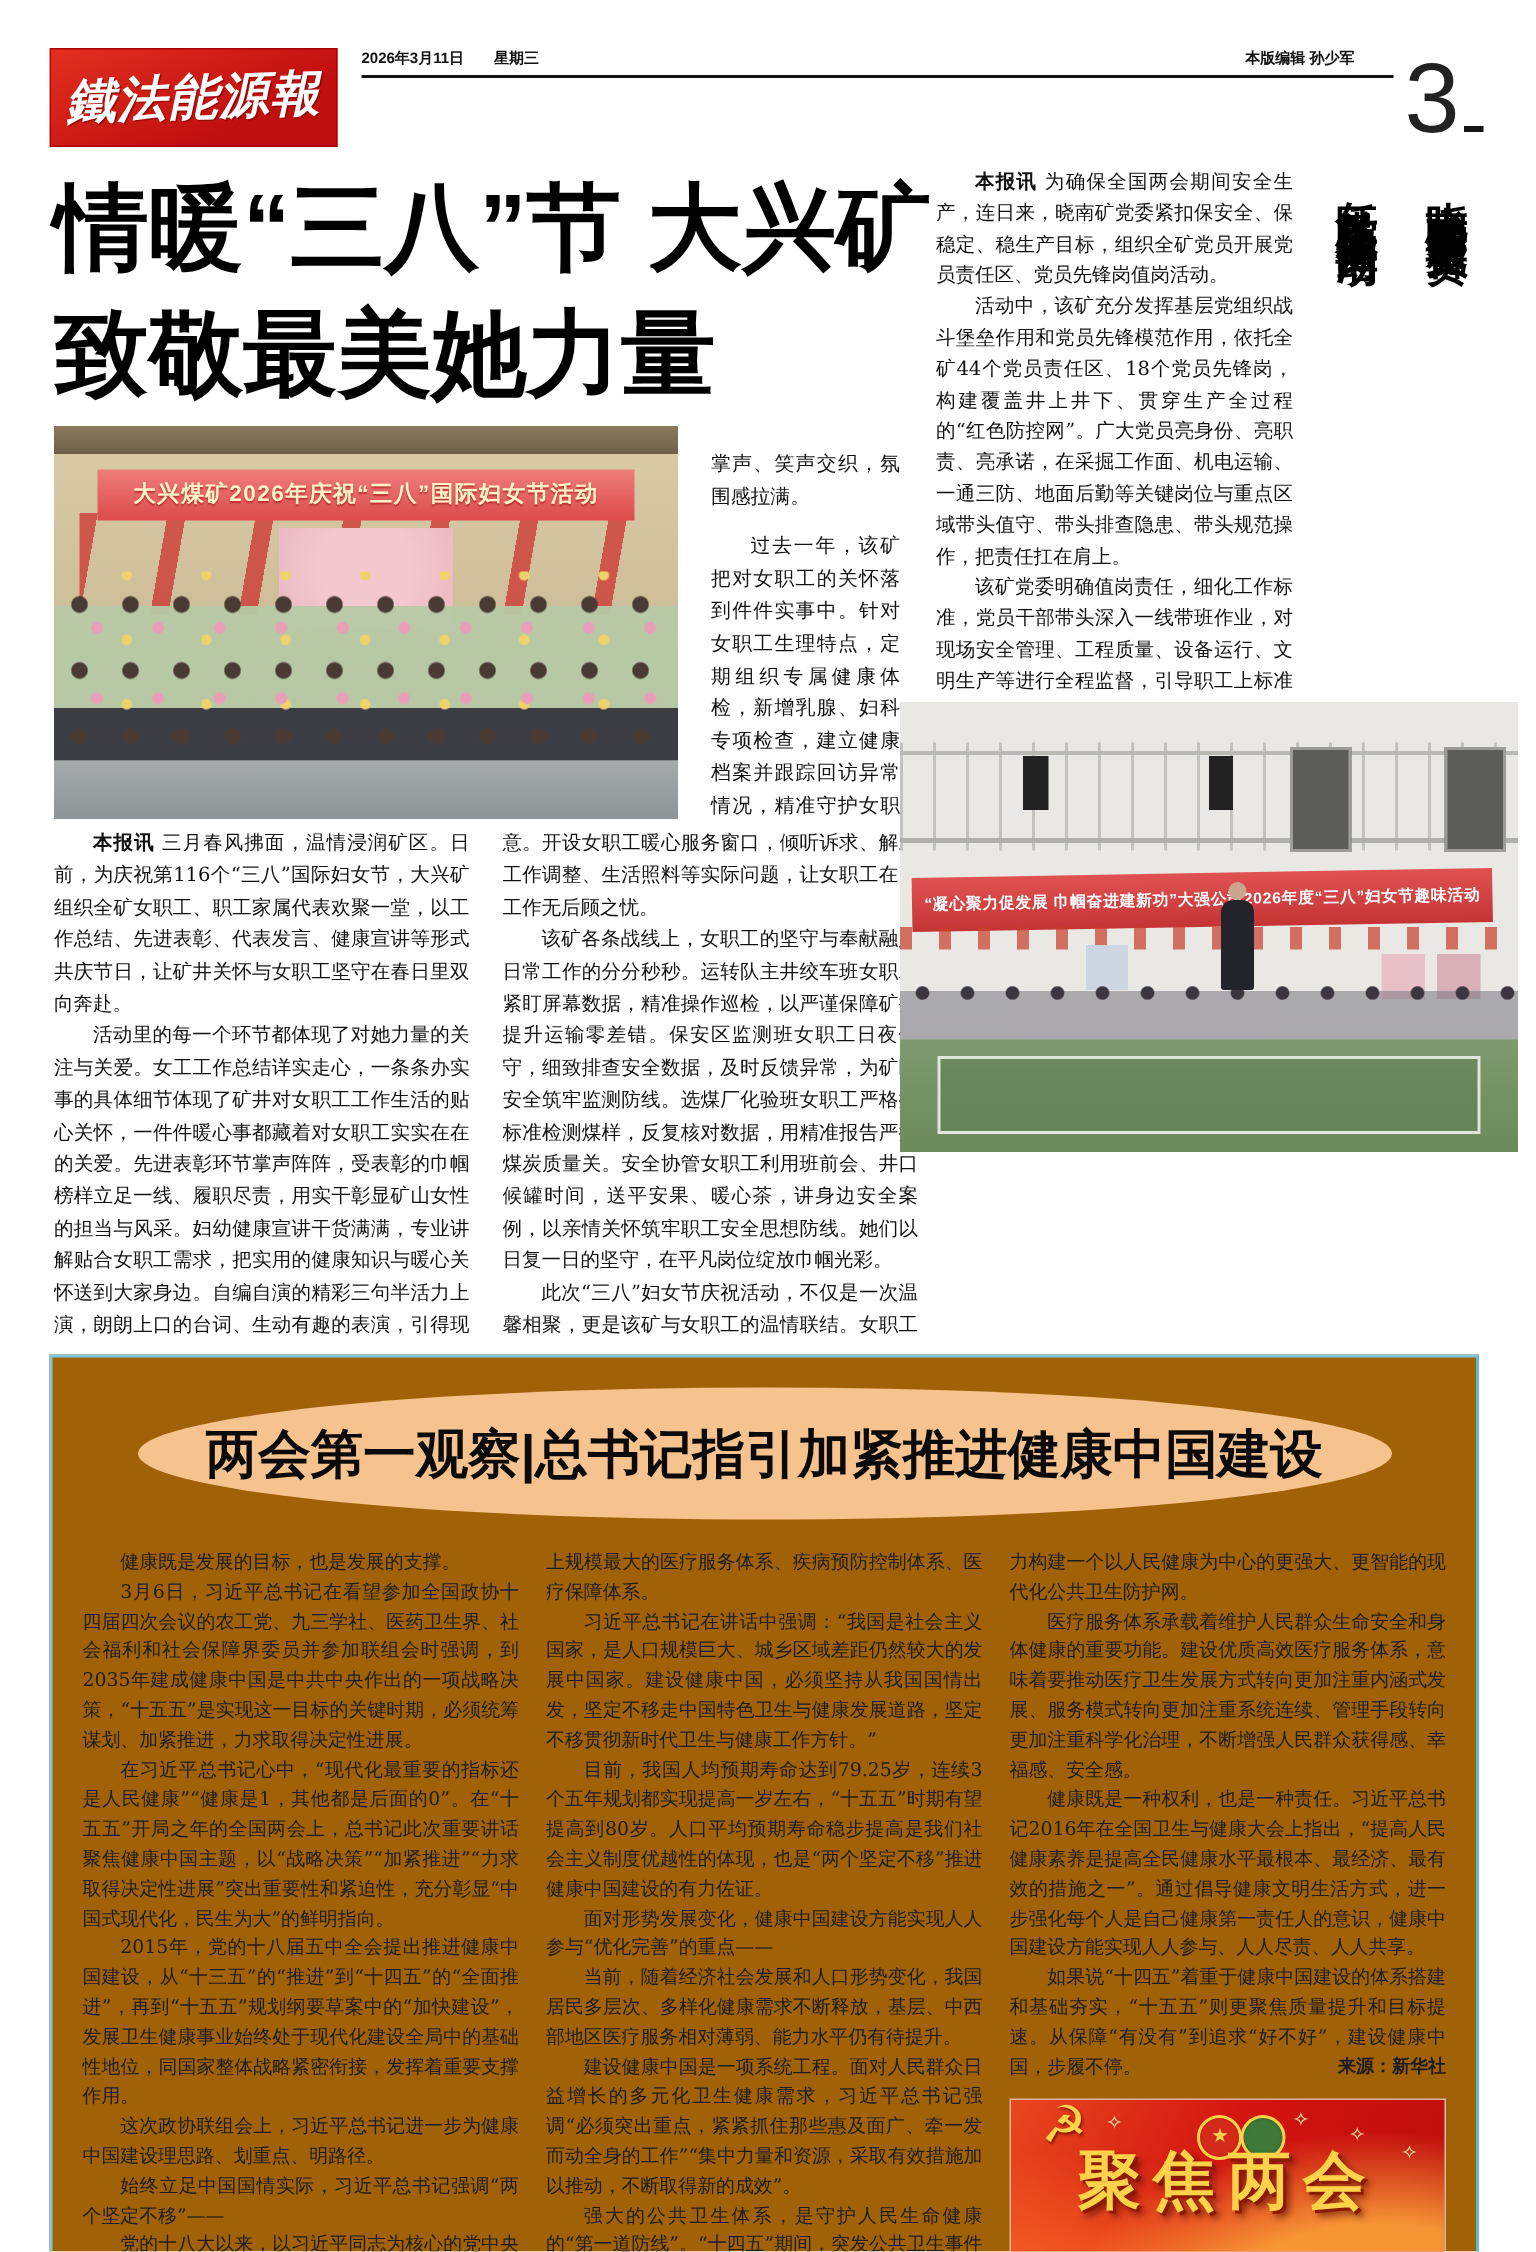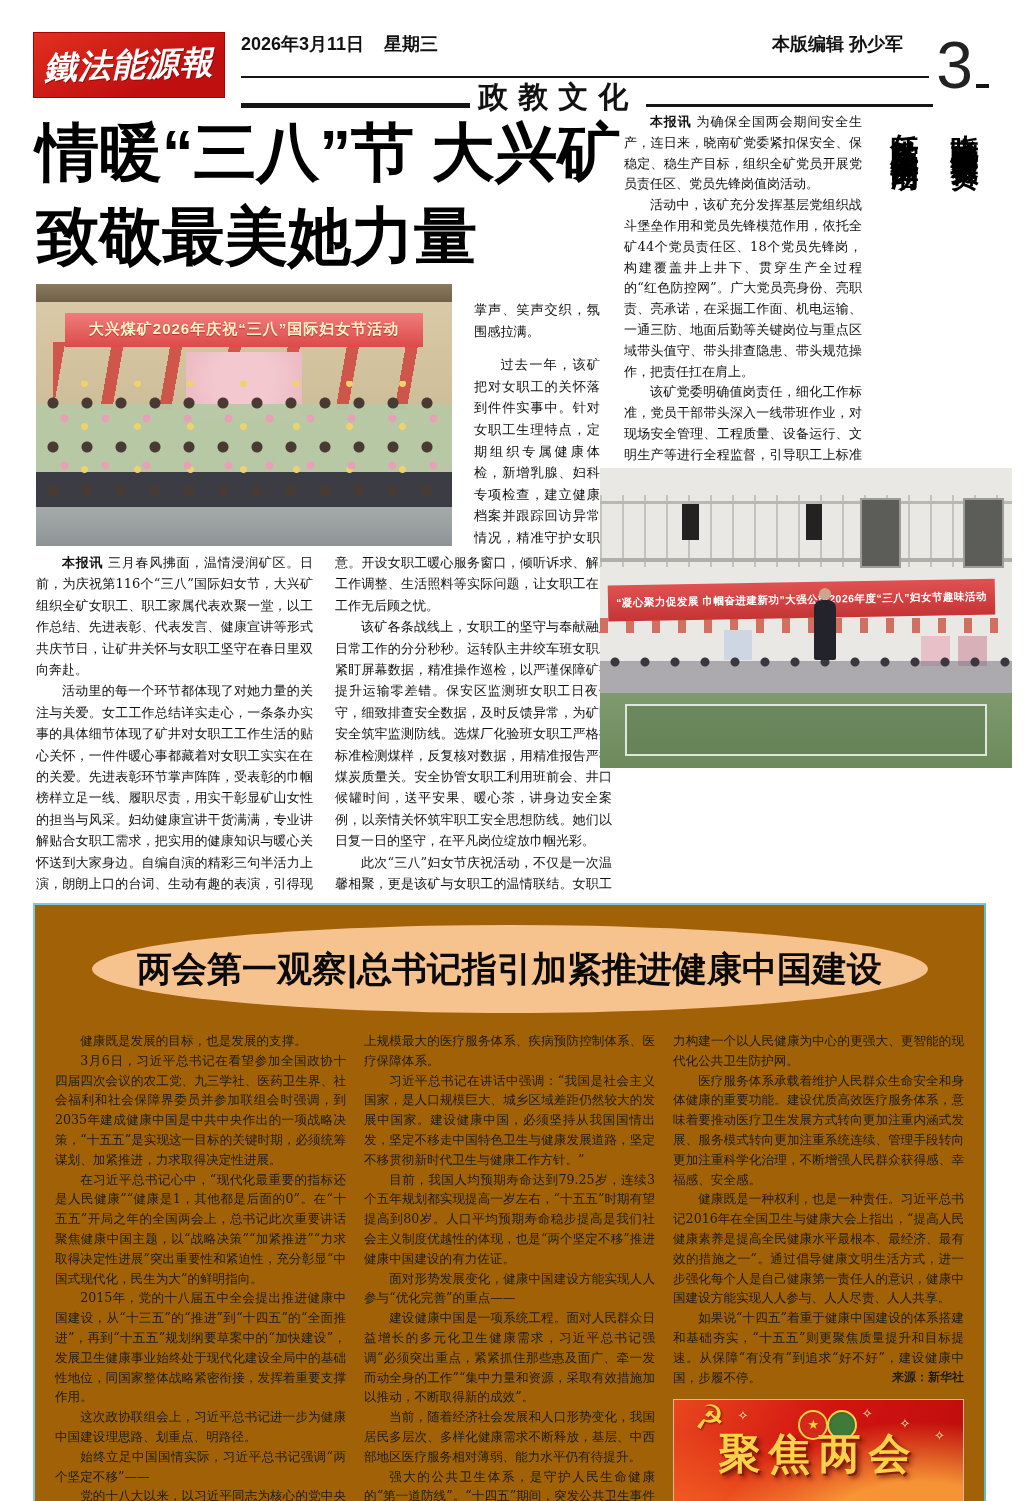--- a/index.html
+++ b/index.html
@@ -7,21 +7,21 @@
         font-family:"DejaVu Serif",serif;color:#111;}
 
   
   .header{position:absolute;left:33px;top:32px;width:958px;height:74px;display:flex;}
   .mast{width:192px;height:66px;background:linear-gradient(155deg,#e23020,#c00f0f 70%);
         display:flex;align-items:center;justify-content:center;box-shadow:0 0 0 1px #a00 inset;}
   .mast span{color:#fff;font-size:33px;font-weight:bold;font-style:italic;letter-spacing:1px;
         transform:rotate(-2deg);text-shadow:1px 1px 0 rgba(120,0,0,.6);}
   .hdr-right{flex:1;position:relative;padding-left:16px;}
   .hdr-row1{display:flex;align-items:flex-end;font-family:"Liberation Sans",sans-serif;
-        font-size:18px;font-weight:bold;padding-bottom:20px;}
+        font-size:10px;font-weight:bold;padding-bottom:4px;}
   .weekday{margin-left:20px;}
   .editor{margin-left:auto;margin-right:88px;text-align:center;}
   .hdr-rule{border-bottom:2px solid #151515;margin-right:62px;}
   .hdr-row2{display:flex;align-items:flex-end;margin-top:2px;}
   .rule-l{height:5px;background:#151515;flex:1;margin-bottom:6px;}
   .rule-r{height:3px;background:#151515;flex:1.25;margin-bottom:7px;margin-right:58px;}
   .section-title{font-family:"Liberation Sans",sans-serif;font-size:30px;font-weight:bold;
         letter-spacing:10px;margin:0 8px;line-height:34px;}
   .pagenum{position:absolute;right:2px;top:-2px;font-family:"Liberation Sans",sans-serif;
         font-size:66px;line-height:70px;font-weight:400;color:#222;}
@@ -147,25 +147,20 @@
     <div class="mast">
       <span>鐵法能源報</span>
     </div>
     <div class="hdr-right">
       <div class="hdr-row1">
         <span>2026年3月11日</span>
         <span class="weekday">星期三</span>
         <span class="editor">本版编辑  孙少军</span>
       </div>
       <div class="hdr-rule"></div>
-      <div class="hdr-row2">
-        <div class="rule-l"></div>
-        <div class="section-title">政教文化</div>
-        <div class="rule-r"></div>
-      </div>
       <div class="pagenum">3</div>
     </div>
   </div>
 
   <div class="headline">
     <div class="hl-line">情暖“三八”节 大兴矿</div>
     <div class="hl-line">致敬最美她力量</div>
   </div>
 
   <div class="art2">
@@ -237,22 +232,22 @@
         <p>2015年，党的十八届五中全会提出推进健康中国建设，从“十三五”的“推进”到“十四五”的“全面推进”，再到“十五五”规划纲要草案中的“加快建设”，发展卫生健康事业始终处于现代化建设全局中的基础性地位，同国家整体战略紧密衔接，发挥着重要支撑作用。</p>
         <p>这次政协联组会上，习近平总书记进一步为健康中国建设理思路、划重点、明路径。</p>
         <p>始终立足中国国情实际，习近平总书记强调“两个坚定不移”——</p>
         <p>党的十八大以来，以习近平同志为核心的党中央将人民健康置于优先发展的战略地位，成功探索出一条符合中国国情的卫生健康事业改革发展之路，建成了世界</p>
       </div>
       <div class="fcol">
         <p class="noind">上规模最大的医疗服务体系、疾病预防控制体系、医疗保障体系。</p>
         <p>习近平总书记在讲话中强调：“我国是社会主义国家，是人口规模巨大、城乡区域差距仍然较大的发展中国家。建设健康中国，必须坚持从我国国情出发，坚定不移走中国特色卫生与健康发展道路，坚定不移贯彻新时代卫生与健康工作方针。”</p>
         <p>目前，我国人均预期寿命达到79.25岁，连续3个五年规划都实现提高一岁左右，“十五五”时期有望提高到80岁。人口平均预期寿命稳步提高是我们社会主义制度优越性的体现，也是“两个坚定不移”推进健康中国建设的有力佐证。</p>
         <p>面对形势发展变化，健康中国建设方能实现人人参与“优化完善”的重点——</p>
+        <p>当前，随着经济社会发展和人口形势变化，我国居民多层次、多样化健康需求不断释放，基层、中西部地区医疗服务相对薄弱、能力水平仍有待提升。</p>
         <p>建设健康中国是一项系统工程。面对人民群众日益增长的多元化卫生健康需求，习近平总书记强调“必须突出重点，紧紧抓住那些惠及面广、牵一发而动全身的工作”“集中力量和资源，采取有效措施加以推动，不断取得新的成效”。</p>
-        <p>当前，随着经济社会发展和人口形势变化，我国居民多层次、多样化健康需求不断释放，基层、中西部地区医疗服务相对薄弱、能力水平仍有待提升。</p>
         <p>强大的公共卫生体系，是守护人民生命健康的“第一道防线”。“十四五”期间，突发公共卫生事件响应时间大幅缩短，重大传染病防控能力得到实质性加强。“十五五”规划纲要草案就“健全公共卫生体系”作出专门部署，致</p>
       </div>
       <div class="fcol">
         <p class="noind">力构建一个以人民健康为中心的更强大、更智能的现代化公共卫生防护网。</p>
         <p>医疗服务体系承载着维护人民群众生命安全和身体健康的重要功能。建设优质高效医疗服务体系，意味着要推动医疗卫生发展方式转向更加注重内涵式发展、服务模式转向更加注重系统连续、管理手段转向更加注重科学化治理，不断增强人民群众获得感、幸福感、安全感。</p>
         <p>健康既是一种权利，也是一种责任。习近平总书记2016年在全国卫生与健康大会上指出，“提高人民健康素养是提高全民健康水平最根本、最经济、最有效的措施之一”。通过倡导健康文明生活方式，进一步强化每个人是自己健康第一责任人的意识，健康中国建设方能实现人人参与、人人尽责、人人共享。</p>
         <p><span>如果说“十四五”着重于健康中国建设的体系搭建和基础夯实，“十五五”则更聚焦质量提升和目标提速。从保障“有没有”到追求“好不好”，建设健康中国，步履不停。</span><span class="source">来源：新华社</span></p>
         <div class="jj">
           <span class="jj-party">☭</span>
           <span class="jj-nat">★</span>

